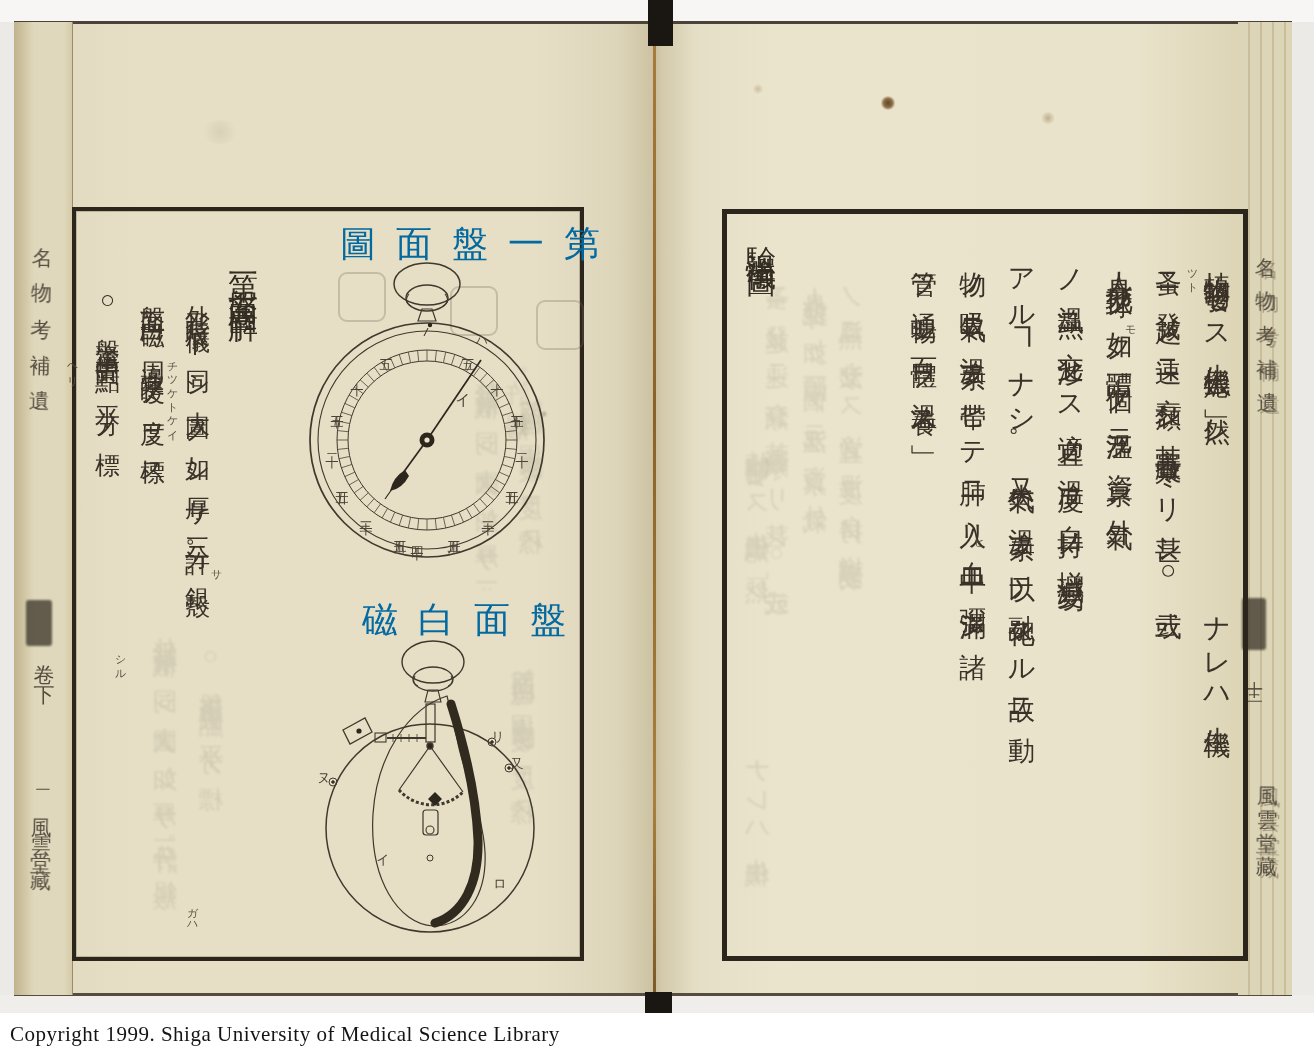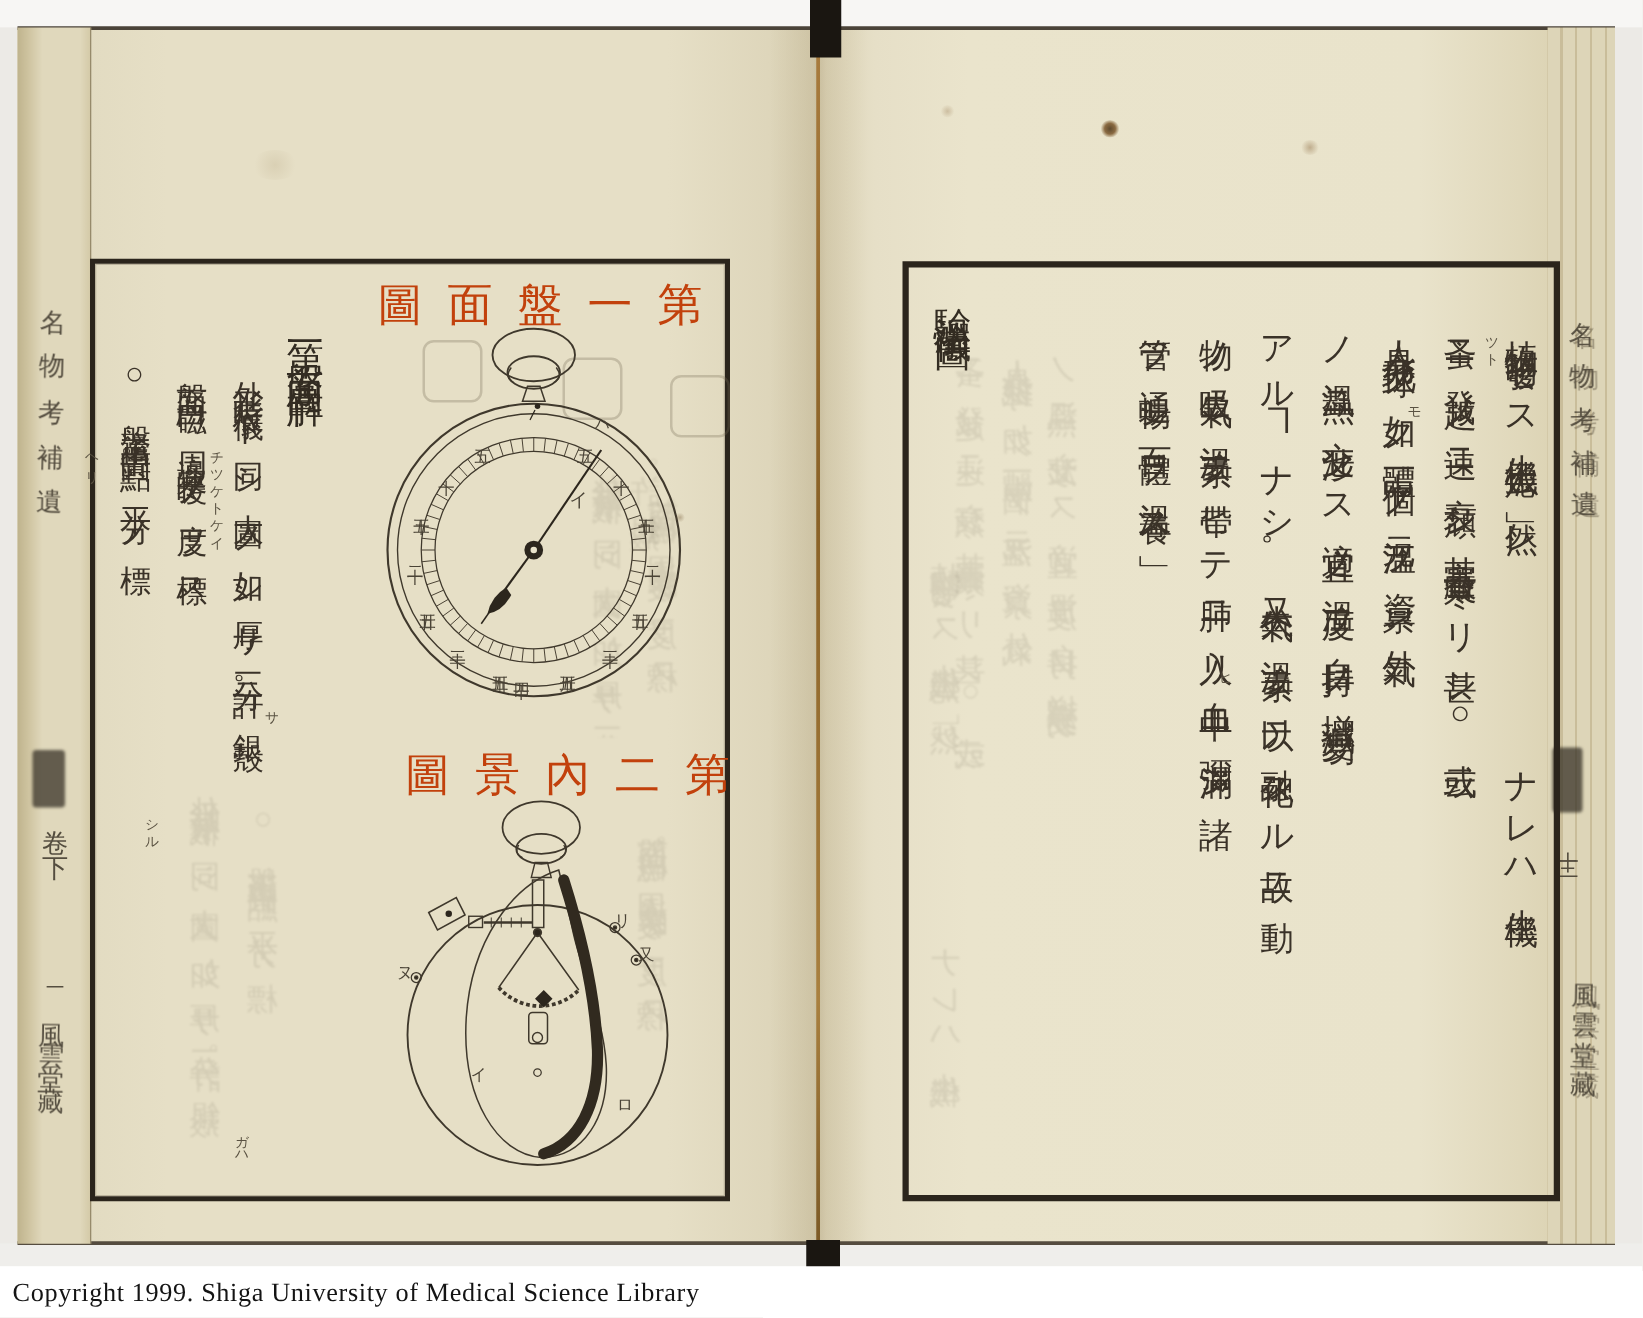--- a/index.html
+++ b/index.html
@@ -28,21 +28,21 @@
   .band{background:#1a1611;}
   .band-top{left:648px;top:0;width:25px;height:46px;}
   .band-bottom{left:645px;top:992px;width:27px;height:40px;}
   
   .frame{border:4px solid #2b251c;background:transparent;}
   .frame-left{left:72px;top:207px;width:504px;height:746px;box-shadow:inset 0 0 0 1px rgba(70,60,45,.25);}
   .frame-right{left:722px;top:209px;width:516px;height:742px;border-width:5px;}
   
   .vtext{writing-mode:vertical-rl;text-orientation:upright;}
   .rtl{direction:rtl;unicode-bidi:bidi-override;}
-  .title-h{font-size:36px;letter-spacing:20px;color:#c2410c;}
+  .title-h{font-size:36px;letter-spacing:20px;color:#0369a1;margin-left:38px;}
   .rp-cols{left:892px;top:250px;width:340px;height:700px;writing-mode:vertical-rl;}
   .rp-col{font-size:27px;line-height:1.18;letter-spacing:5px;color:#3a3228;margin-left:17px;}
   .lp-cols{left:74px;top:286px;width:138px;height:665px;writing-mode:vertical-rl;}
   .lp-col{font-size:25px;line-height:1.2;letter-spacing:6px;color:#3a3228;margin-left:15px;}
   .heading-col{font-size:30px;letter-spacing:8px;color:#332c22;}
   .fur{font-size:11px;color:#5a5242;letter-spacing:1px;line-height:1.05;}
   
   .ghost-col{writing-mode:vertical-rl;text-orientation:upright;color:#7d7663;opacity:.17;
     filter:blur(.8px);transform:scaleX(-1);font-size:25px;line-height:1.2;letter-spacing:4px;
     overflow:hidden;pointer-events:none;}
@@ -210,21 +210,21 @@
 <span class="abs dial-label" style="left:386px;top:350px;">五</span>
 <span class="abs dial-label" style="left:357px;top:374px;">十</span>
 <span class="abs dial-label" style="left:337px;top:406px;">十五</span>
 <span class="abs dial-label" style="left:332px;top:445px;">二十</span>
 <span class="abs dial-label" style="left:342px;top:482px;">廿五</span>
 <span class="abs dial-label" style="left:366px;top:512px;">三十</span>
 <span class="abs dial-label" style="left:400px;top:531px;">卅五</span>
 <span class="abs part-label" style="left:463px;top:400px;font-size:15px;">イ</span>
 <span class="abs part-label" style="left:482px;top:340px;font-size:12px;">ハ</span>
 
-<div class="abs rtl title-h" style="left:324px;top:596px;">第二內景圖</div>
+<div class="abs rtl title-h" style="left:324px;top:596px;">盤面白磁</div>
 
 <svg class="abs" style="left:315px;top:632px;" width="240" height="312" viewBox="0 0 240 312">
   <g stroke="#3f382c" fill="none" stroke-width="1.4">
 
     <ellipse cx="118" cy="30" rx="31" ry="21"></ellipse>
     <ellipse cx="118" cy="47" rx="20" ry="12"></ellipse>
     <path d="M100,44 q-4,7 3,10 M136,44 q4,7 -3,10" stroke-width="1"></path>
     <path d="M110,70 L126,70 L123,58 L113,58 Z" stroke-width="1.1"></path>
 
     <circle cx="115" cy="196" r="104" stroke-width="1.5"></circle>

